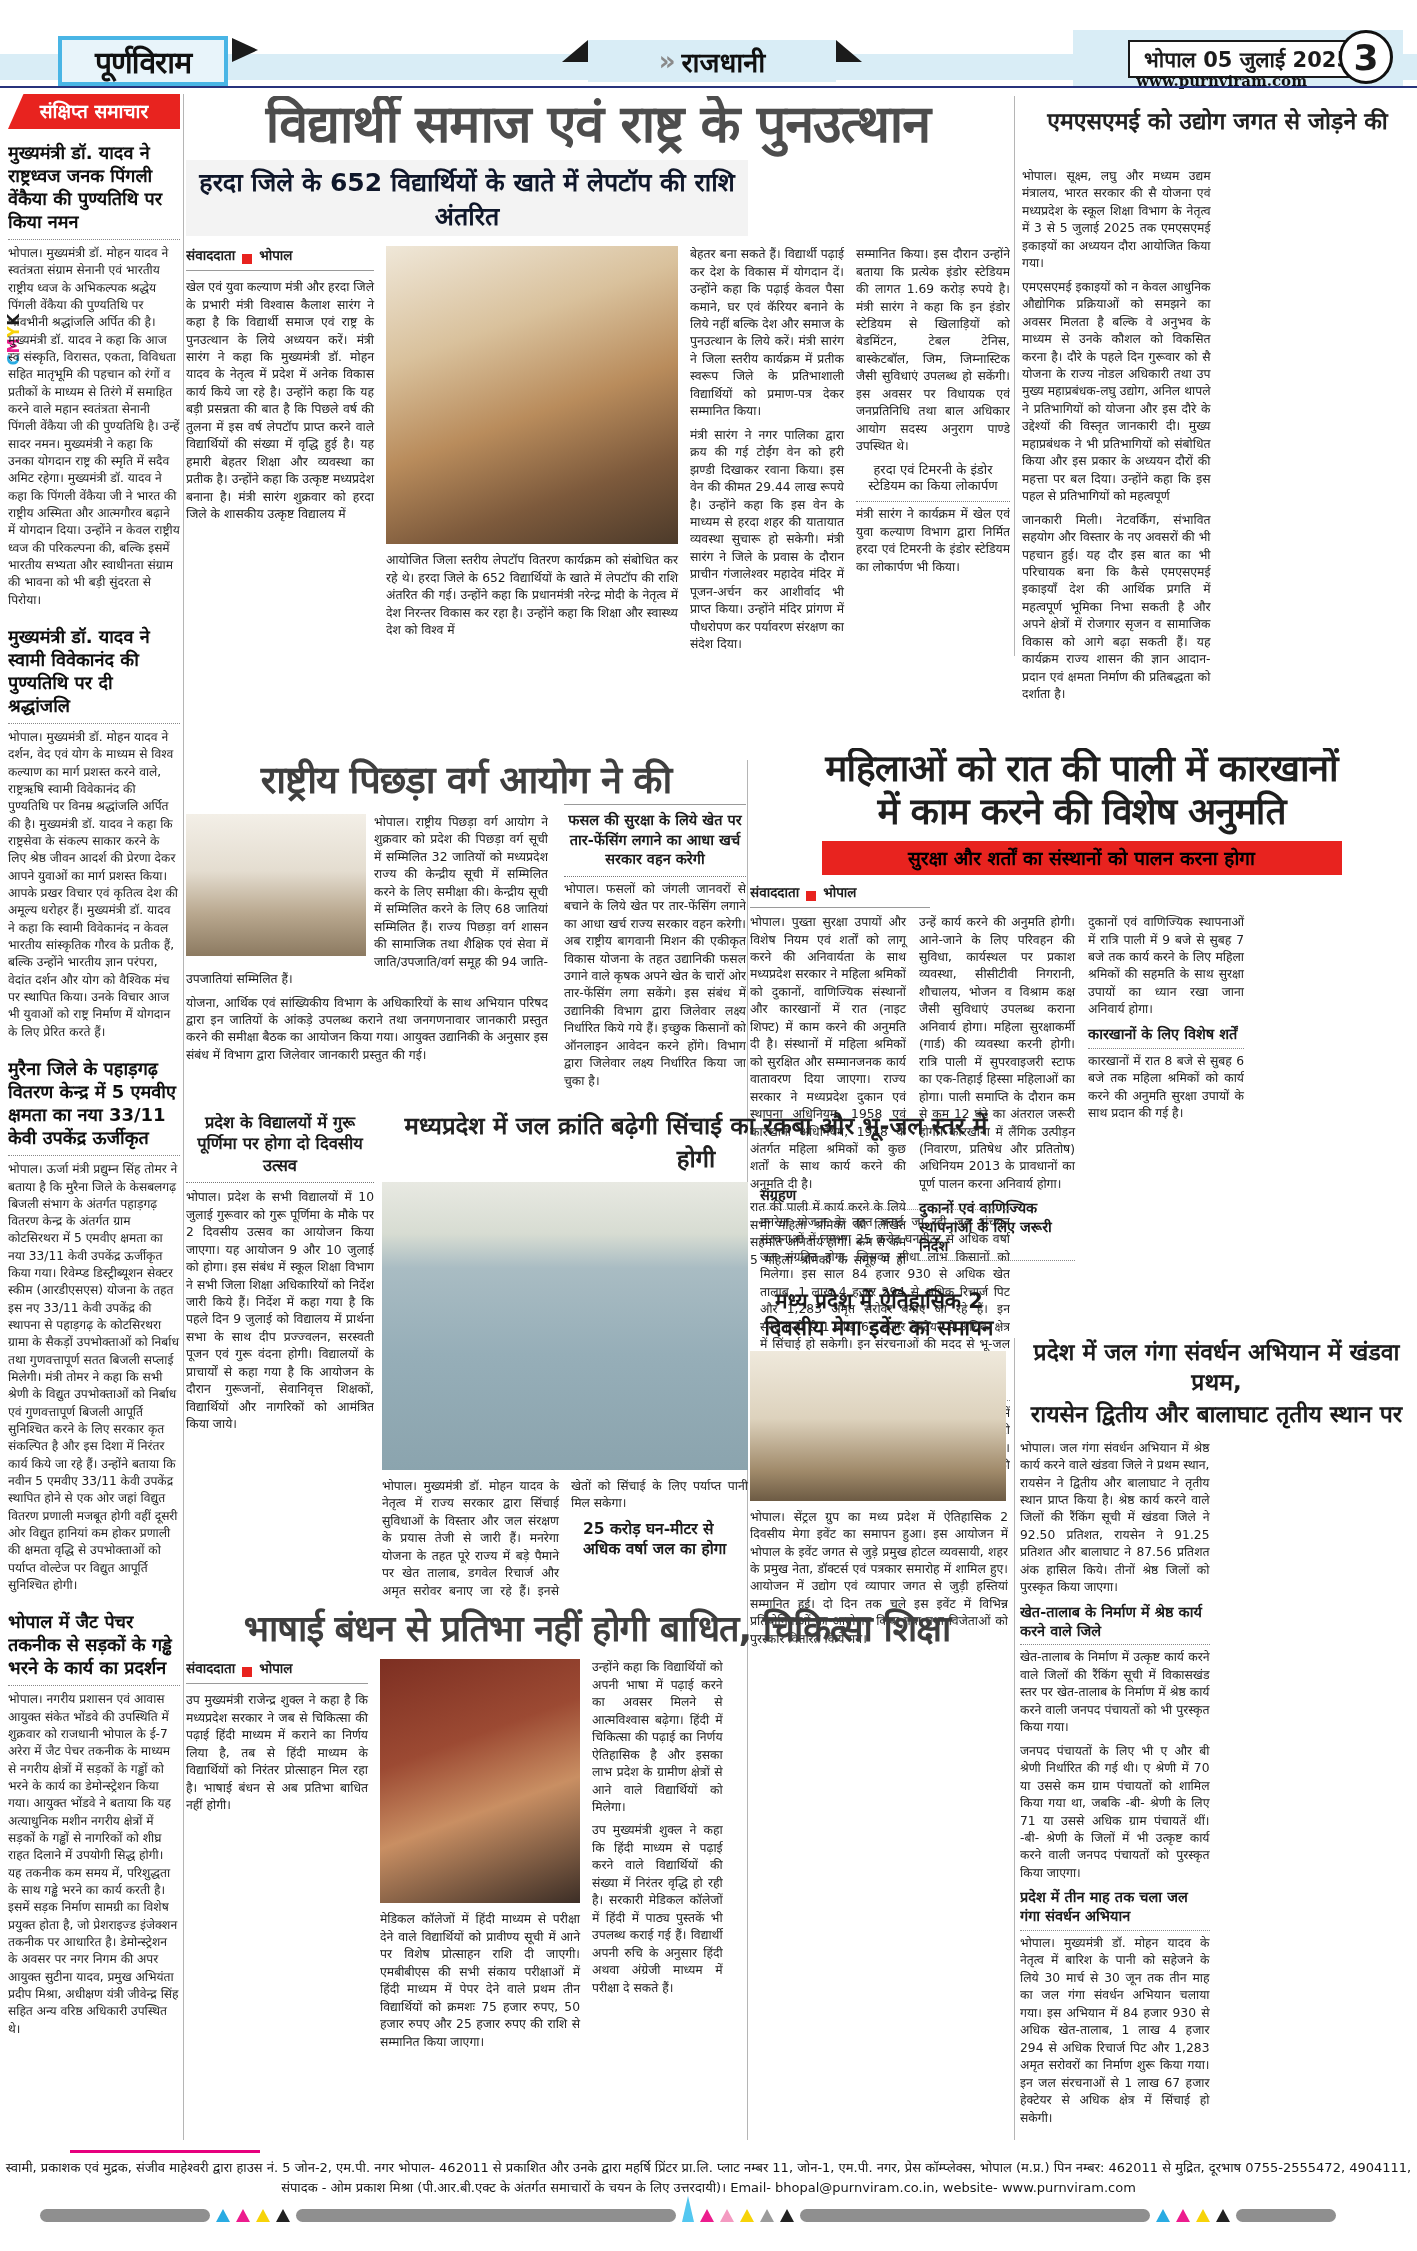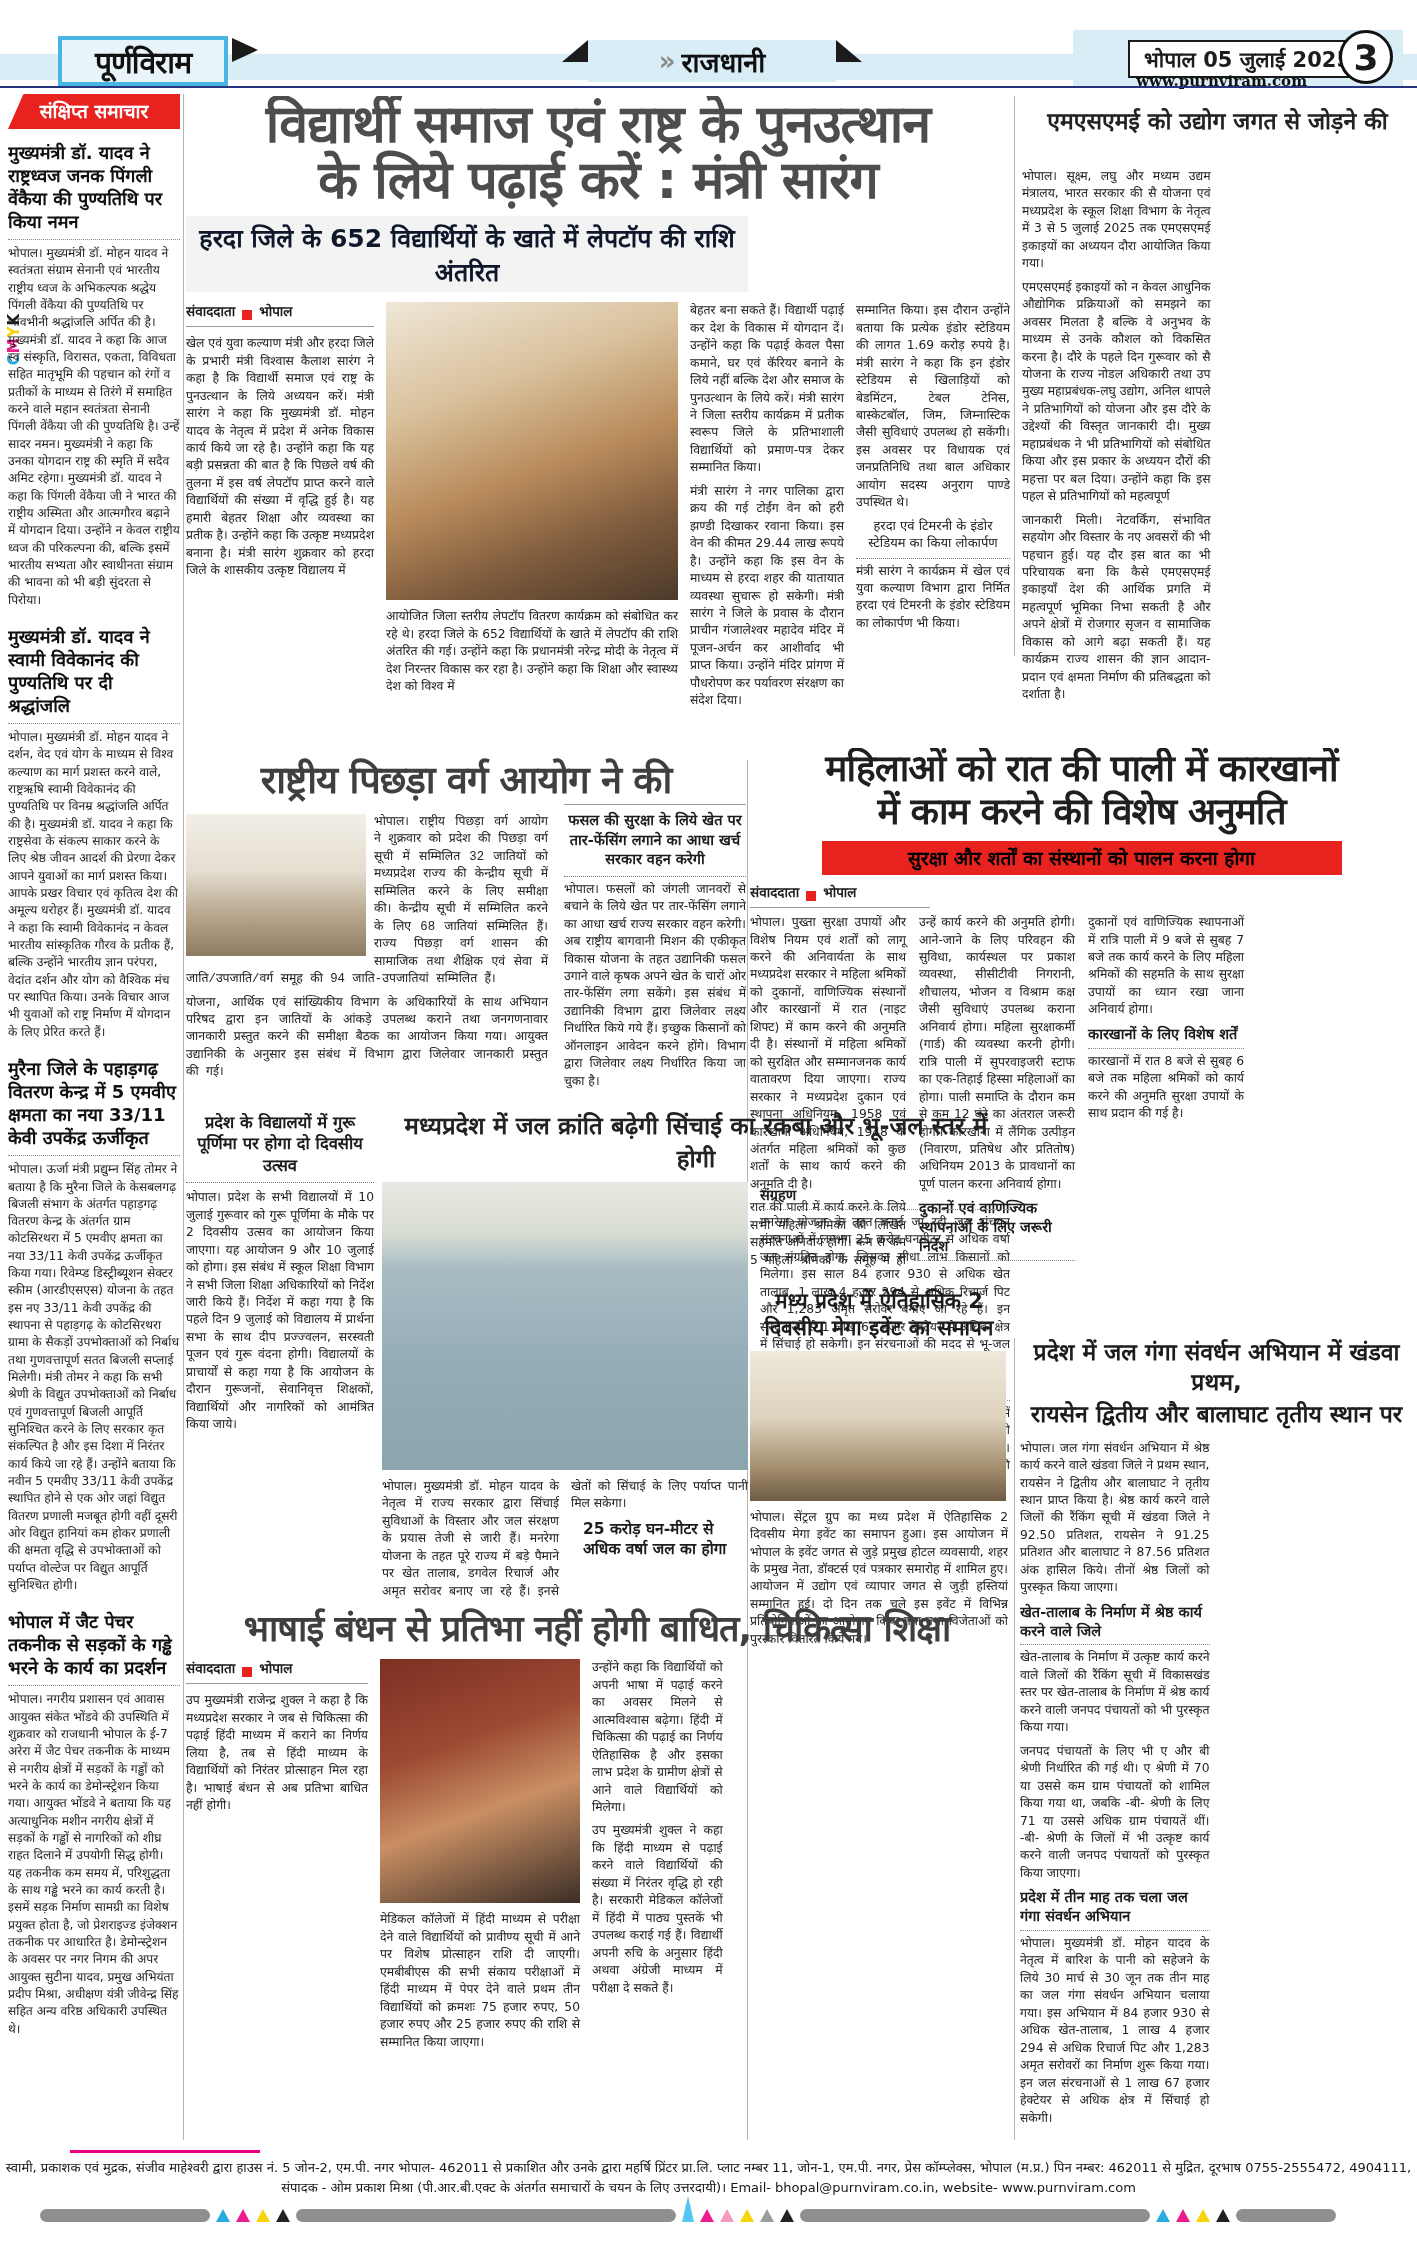--- a/index.html
+++ b/index.html
@@ -72,21 +72,21 @@
             border-bottom:1px dotted #777; padding-bottom:6px; }
 
   
   #msme { position:absolute; left:1022px; top:104px; width:391px; height:642px; overflow:hidden; }
   .msme-h { font-weight:bold; font-size:23px; text-align:center; color:#222; margin-bottom:10px; }
   .cols2 { column-count:2; column-gap:14px; height:590px; column-fill:auto;margin-top:32px; }
 
   
   #obc { position:absolute; left:186px; top:752px; width:560px; height:350px; overflow:hidden; }
   .obc-h { font-weight:bold; font-size:38px; color:#3f3f3f; text-align:center; letter-spacing:-1px; margin-bottom:8px; }
-  .obc-body { position:absolute; left:0; top:62px; width:362px; height:284px; overflow:hidden;font-family:Liberation Mono, monospace; }
+  .obc-body { position:absolute; left:0; top:62px; width:362px; height:284px; overflow:hidden; }
   .obc-body .photo { float:left; width:180px; height:142px; margin:0 8px 4px 0; }
   .fasal-box { position:absolute; right:0; top:52px; width:182px; height:296px; overflow:hidden;
                border-top:1px solid #999; }
   .fasal-h { font-weight:bold; font-size:14.5px; line-height:1.35; text-align:center; margin:6px 0 4px;
              border-bottom:1px dotted #777; padding-bottom:6px; }
 
   
   #women { position:absolute; left:750px; top:748px; width:663px; height:530px; overflow:hidden; }
   .women-h { font-weight:bold; font-size:37px; line-height:1.15; text-align:center; color:#1f1f1f; letter-spacing:-1px; }
   .red-bar { background:#e8231f; color:#000000; font-weight:bold; font-size:19px; text-align:center;
@@ -181,21 +181,20 @@
     <div class="brief-h">मुख्यमंत्री डॉ. यादव ने स्वामी विवेकानंद की पुण्यतिथि पर दी श्रद्धांजलि</div>
     <div class="brief-b">भोपाल। मुख्यमंत्री डॉ. मोहन यादव ने दर्शन, वेद एवं योग के माध्यम से विश्व कल्याण का मार्ग प्रशस्त करने वाले, राष्ट्रऋषि स्वामी विवेकानंद की पुण्यतिथि पर विनम्र श्रद्धांजलि अर्पित की है। मुख्यमंत्री डॉ. यादव ने कहा कि राष्ट्रसेवा के संकल्प साकार करने के लिए श्रेष्ठ जीवन आदर्श की प्रेरणा देकर आपने युवाओं का मार्ग प्रशस्त किया। आपके प्रखर विचार एवं कृतित्व देश की अमूल्य धरोहर हैं। मुख्यमंत्री डॉ. यादव ने कहा कि स्वामी विवेकानंद न केवल भारतीय सांस्कृतिक गौरव के प्रतीक हैं, बल्कि उन्होंने भारतीय ज्ञान परंपरा, वेदांत दर्शन और योग को वैश्विक मंच पर स्थापित किया। उनके विचार आज भी युवाओं को राष्ट्र निर्माण में योगदान के लिए प्रेरित करते हैं।</div>
     <div class="brief-h">मुरैना जिले के पहाड़गढ़ वितरण केन्द्र में 5 एमवीए क्षमता का नया 33/11 केवी उपकेंद्र ऊर्जीकृत</div>
     <div class="brief-b">भोपाल। ऊर्जा मंत्री प्रद्युम्न सिंह तोमर ने बताया है कि मुरैना जिले के केसबलगढ़ बिजली संभाग के अंतर्गत पहाड़गढ़ वितरण केन्द्र के अंतर्गत ग्राम कोटसिरथरा में 5 एमवीए क्षमता का नया 33/11 केवी उपकेंद्र ऊर्जीकृत किया गया। रिवेम्प्ड डिस्ट्रीब्यूशन सेक्टर स्कीम (आरडीएसएस) योजना के तहत इस नए 33/11 केवी उपकेंद्र की स्थापना से पहाड़गढ़ के कोटसिरथरा ग्रामा के सैकड़ों उपभोक्ताओं को निर्बाध तथा गुणवत्तापूर्ण सतत बिजली सप्लाई मिलेगी। मंत्री तोमर ने कहा कि सभी श्रेणी के विद्युत उपभोक्ताओं को निर्बाध एवं गुणवत्तापूर्ण बिजली आपूर्ति सुनिश्चित करने के लिए सरकार कृत संकल्पित है और इस दिशा में निरंतर कार्य किये जा रहे हैं। उन्होंने बताया कि नवीन 5 एमवीए 33/11 केवी उपकेंद्र स्थापित होने से एक ओर जहां विद्युत वितरण प्रणाली मजबूत होगी वहीं दूसरी ओर विद्युत हानियां कम होकर प्रणाली की क्षमता वृद्धि से उपभोक्ताओं को पर्याप्त वोल्टेज पर विद्युत आपूर्ति सुनिश्चित होगी।</div>
     <div class="brief-h">भोपाल में जैट पेचर तकनीक से सड़कों के गड्ढे भरने के कार्य का प्रदर्शन</div>
     <div class="brief-b">भोपाल। नगरीय प्रशासन एवं आवास आयुक्त संकेत भोंडवे की उपस्थिति में शुक्रवार को राजधानी भोपाल के ई-7 अरेरा में जैट पेचर तकनीक के माध्यम से नगरीय क्षेत्रों में सड़कों के गड्ढों को भरने के कार्य का डेमोन्स्ट्रेशन किया गया। आयुक्त भोंडवे ने बताया कि यह अत्याधुनिक मशीन नगरीय क्षेत्रों में सड़कों के गड्ढों से नागरिकों को शीघ्र राहत दिलाने में उपयोगी सिद्ध होगी। यह तकनीक कम समय में, परिशुद्धता के साथ गड्ढे भरने का कार्य करती है। इसमें सड़क निर्माण सामग्री का विशेष प्रयुक्त होता है, जो प्रेशराइज्ड इंजेक्शन तकनीक पर आधारित है। डेमोन्स्ट्रेशन के अवसर पर नगर निगम की अपर आयुक्त सुटीना यादव, प्रमुख अभियंता प्रदीप मिश्रा, अधीक्षण यंत्री जीवेन्द्र सिंह सहित अन्य वरिष्ठ अधिकारी उपस्थित थे।</div>
   </div>
 
   <div id="main-article">
     <div class="main-h">विद्यार्थी समाज एवं राष्ट्र के पुनउत्थान</div>
-    <div class="main-h">के लिये पढ़ाई करें : मंत्री सारंग</div>
     <div class="main-sub">हरदा जिले के 652 विद्यार्थियों के खाते में लेपटॉप की राशि अंतरित</div>
     <div class="main-cols">
       <div class="mc1">
         <div class="byline">
           <span>संवाददाता</span>
           <span class="sq"></span>
           <span>भोपाल</span>
         </div>
         <p class="bt">खेल एवं युवा कल्याण मंत्री और हरदा जिले के प्रभारी मंत्री विश्वास कैलाश सारंग ने कहा है कि विद्यार्थी समाज एवं राष्ट्र के पुनउत्थान के लिये अध्ययन करें। मंत्री सारंग ने कहा कि मुख्यमंत्री डॉ. मोहन यादव के नेतृत्व में प्रदेश में अनेक विकास कार्य किये जा रहे है। उन्होंने कहा कि यह बड़ी प्रसन्नता की बात है कि पिछले वर्ष की तुलना में इस वर्ष लेपटॉप प्राप्त करने वाले विद्यार्थियों की संख्या में वृद्धि हुई है। यह हमारी बेहतर शिक्षा और व्यवस्था का प्रतीक है। उन्होंने कहा कि उत्कृष्ट मध्यप्रदेश बनाना है। मंत्री सारंग शुक्रवार को हरदा जिले के शासकीय उत्कृष्ट विद्यालय में</p>
       </div>

